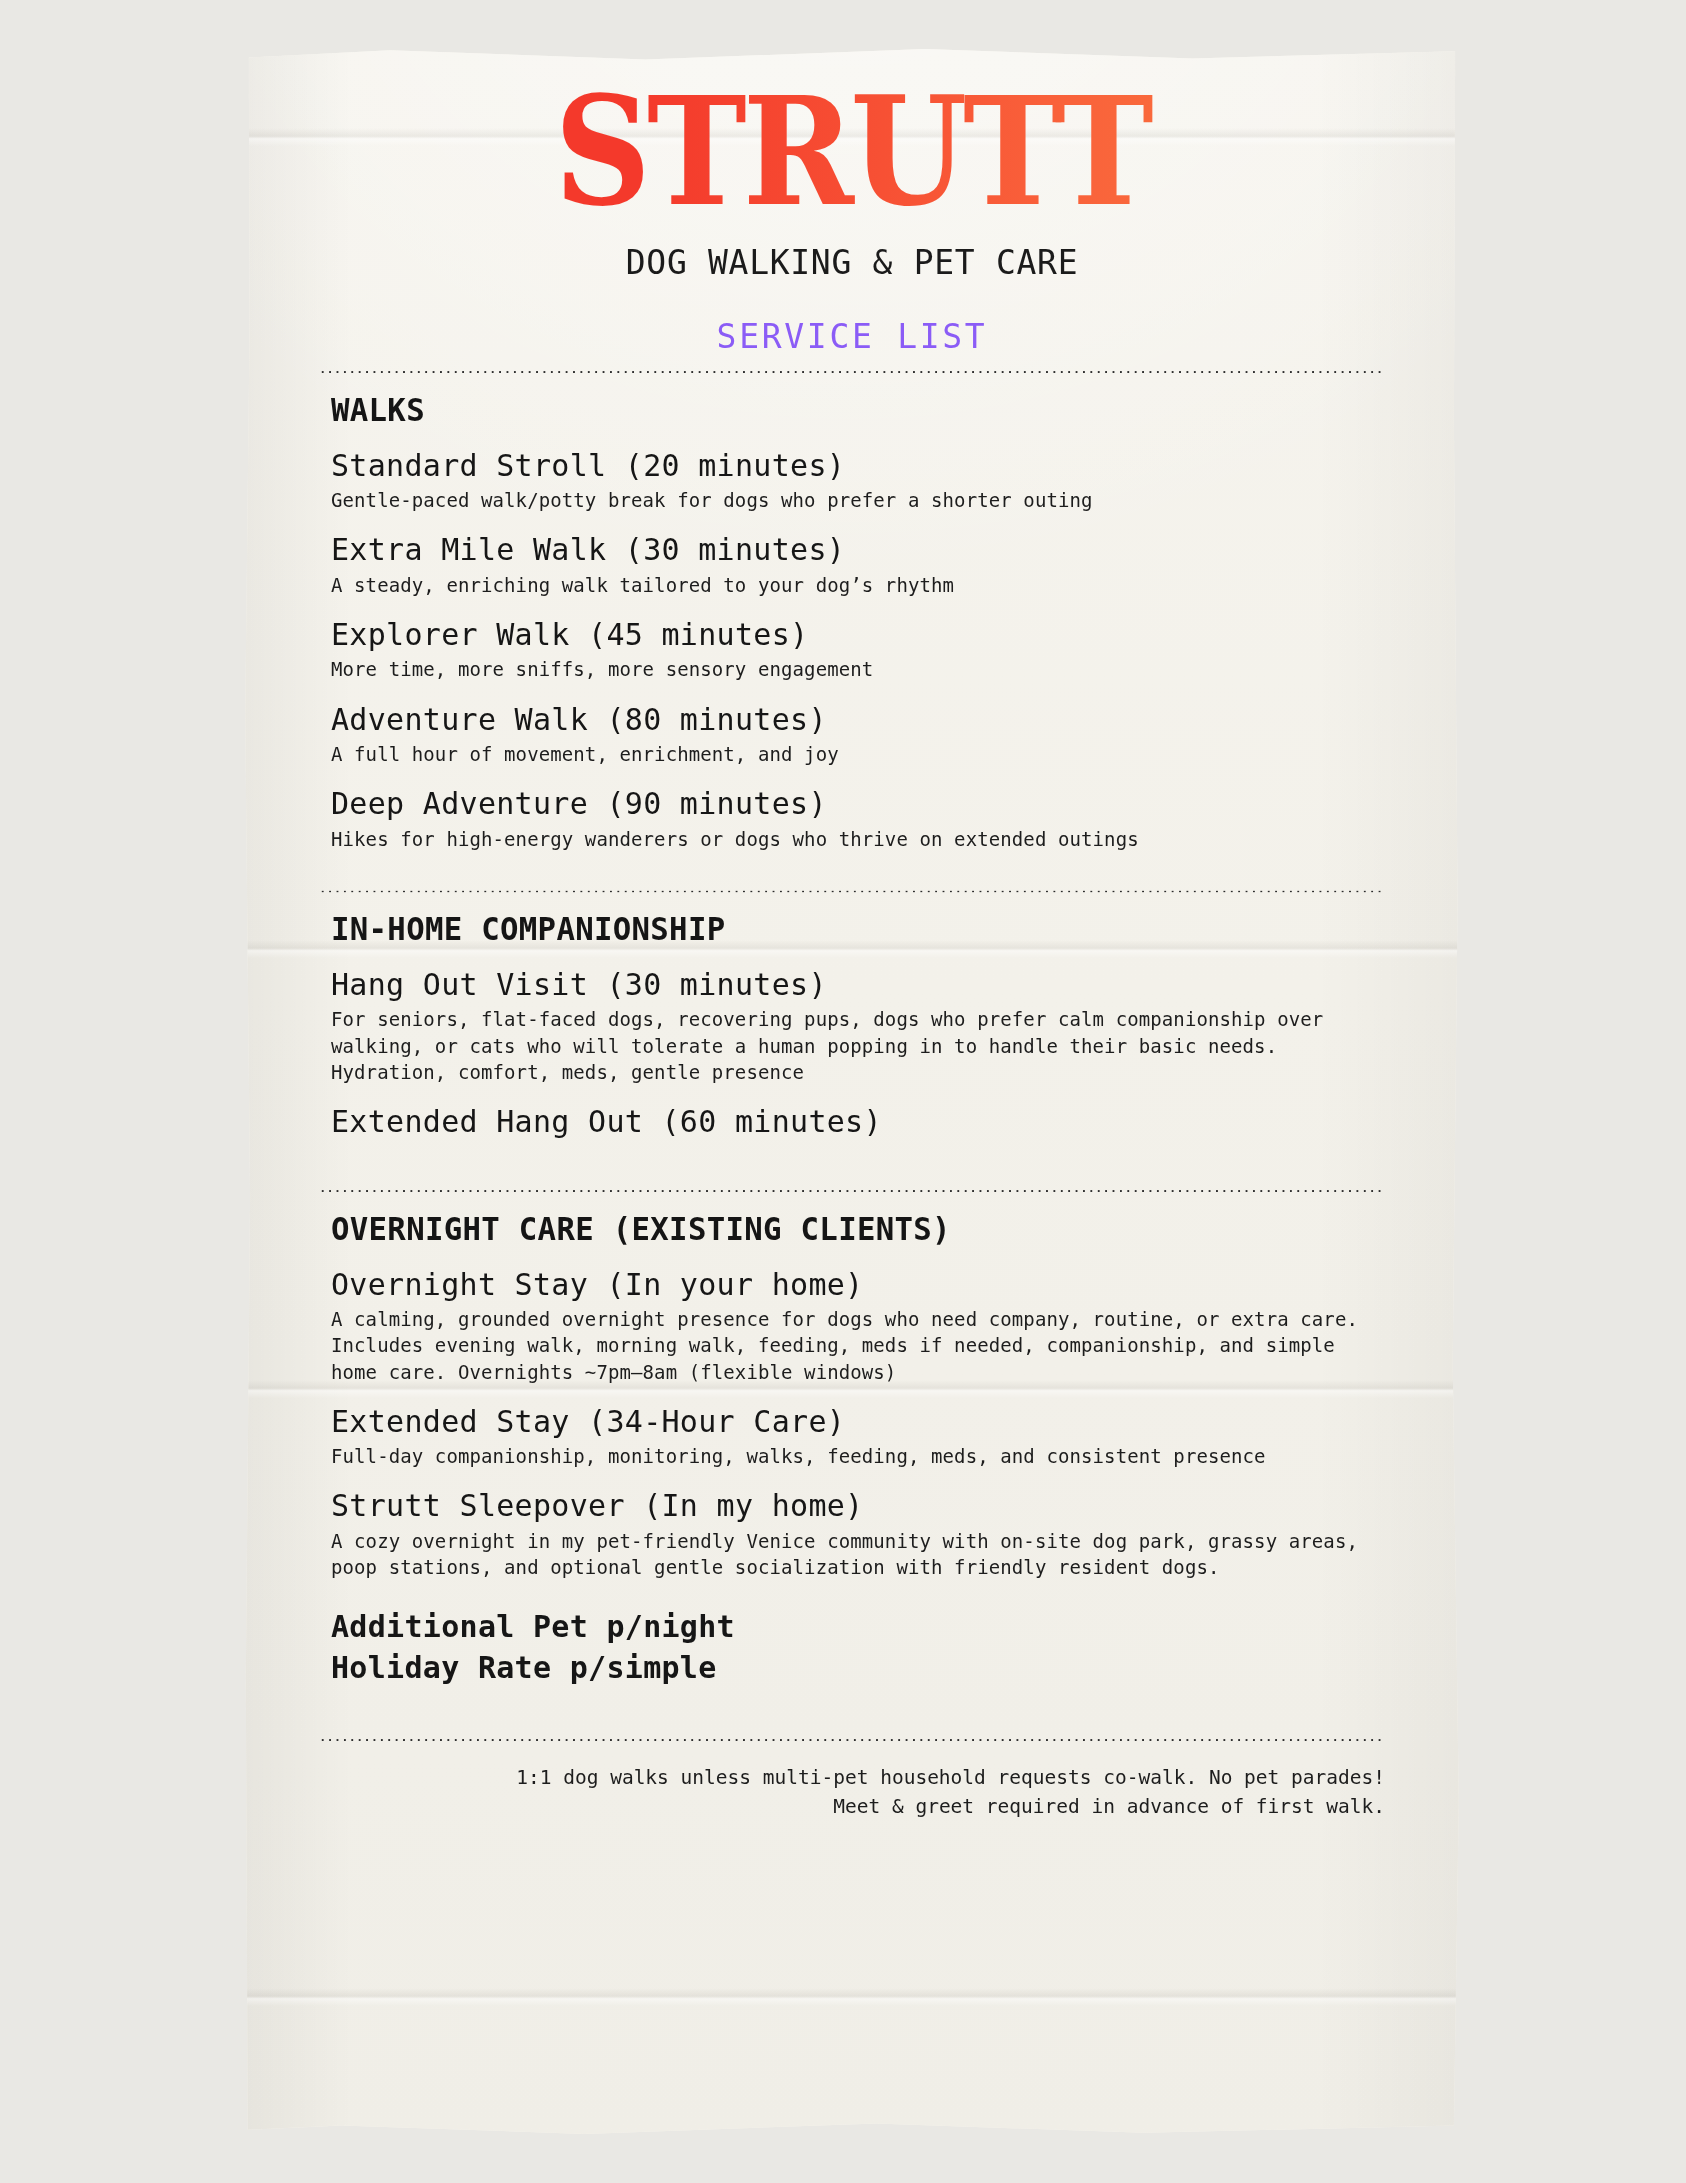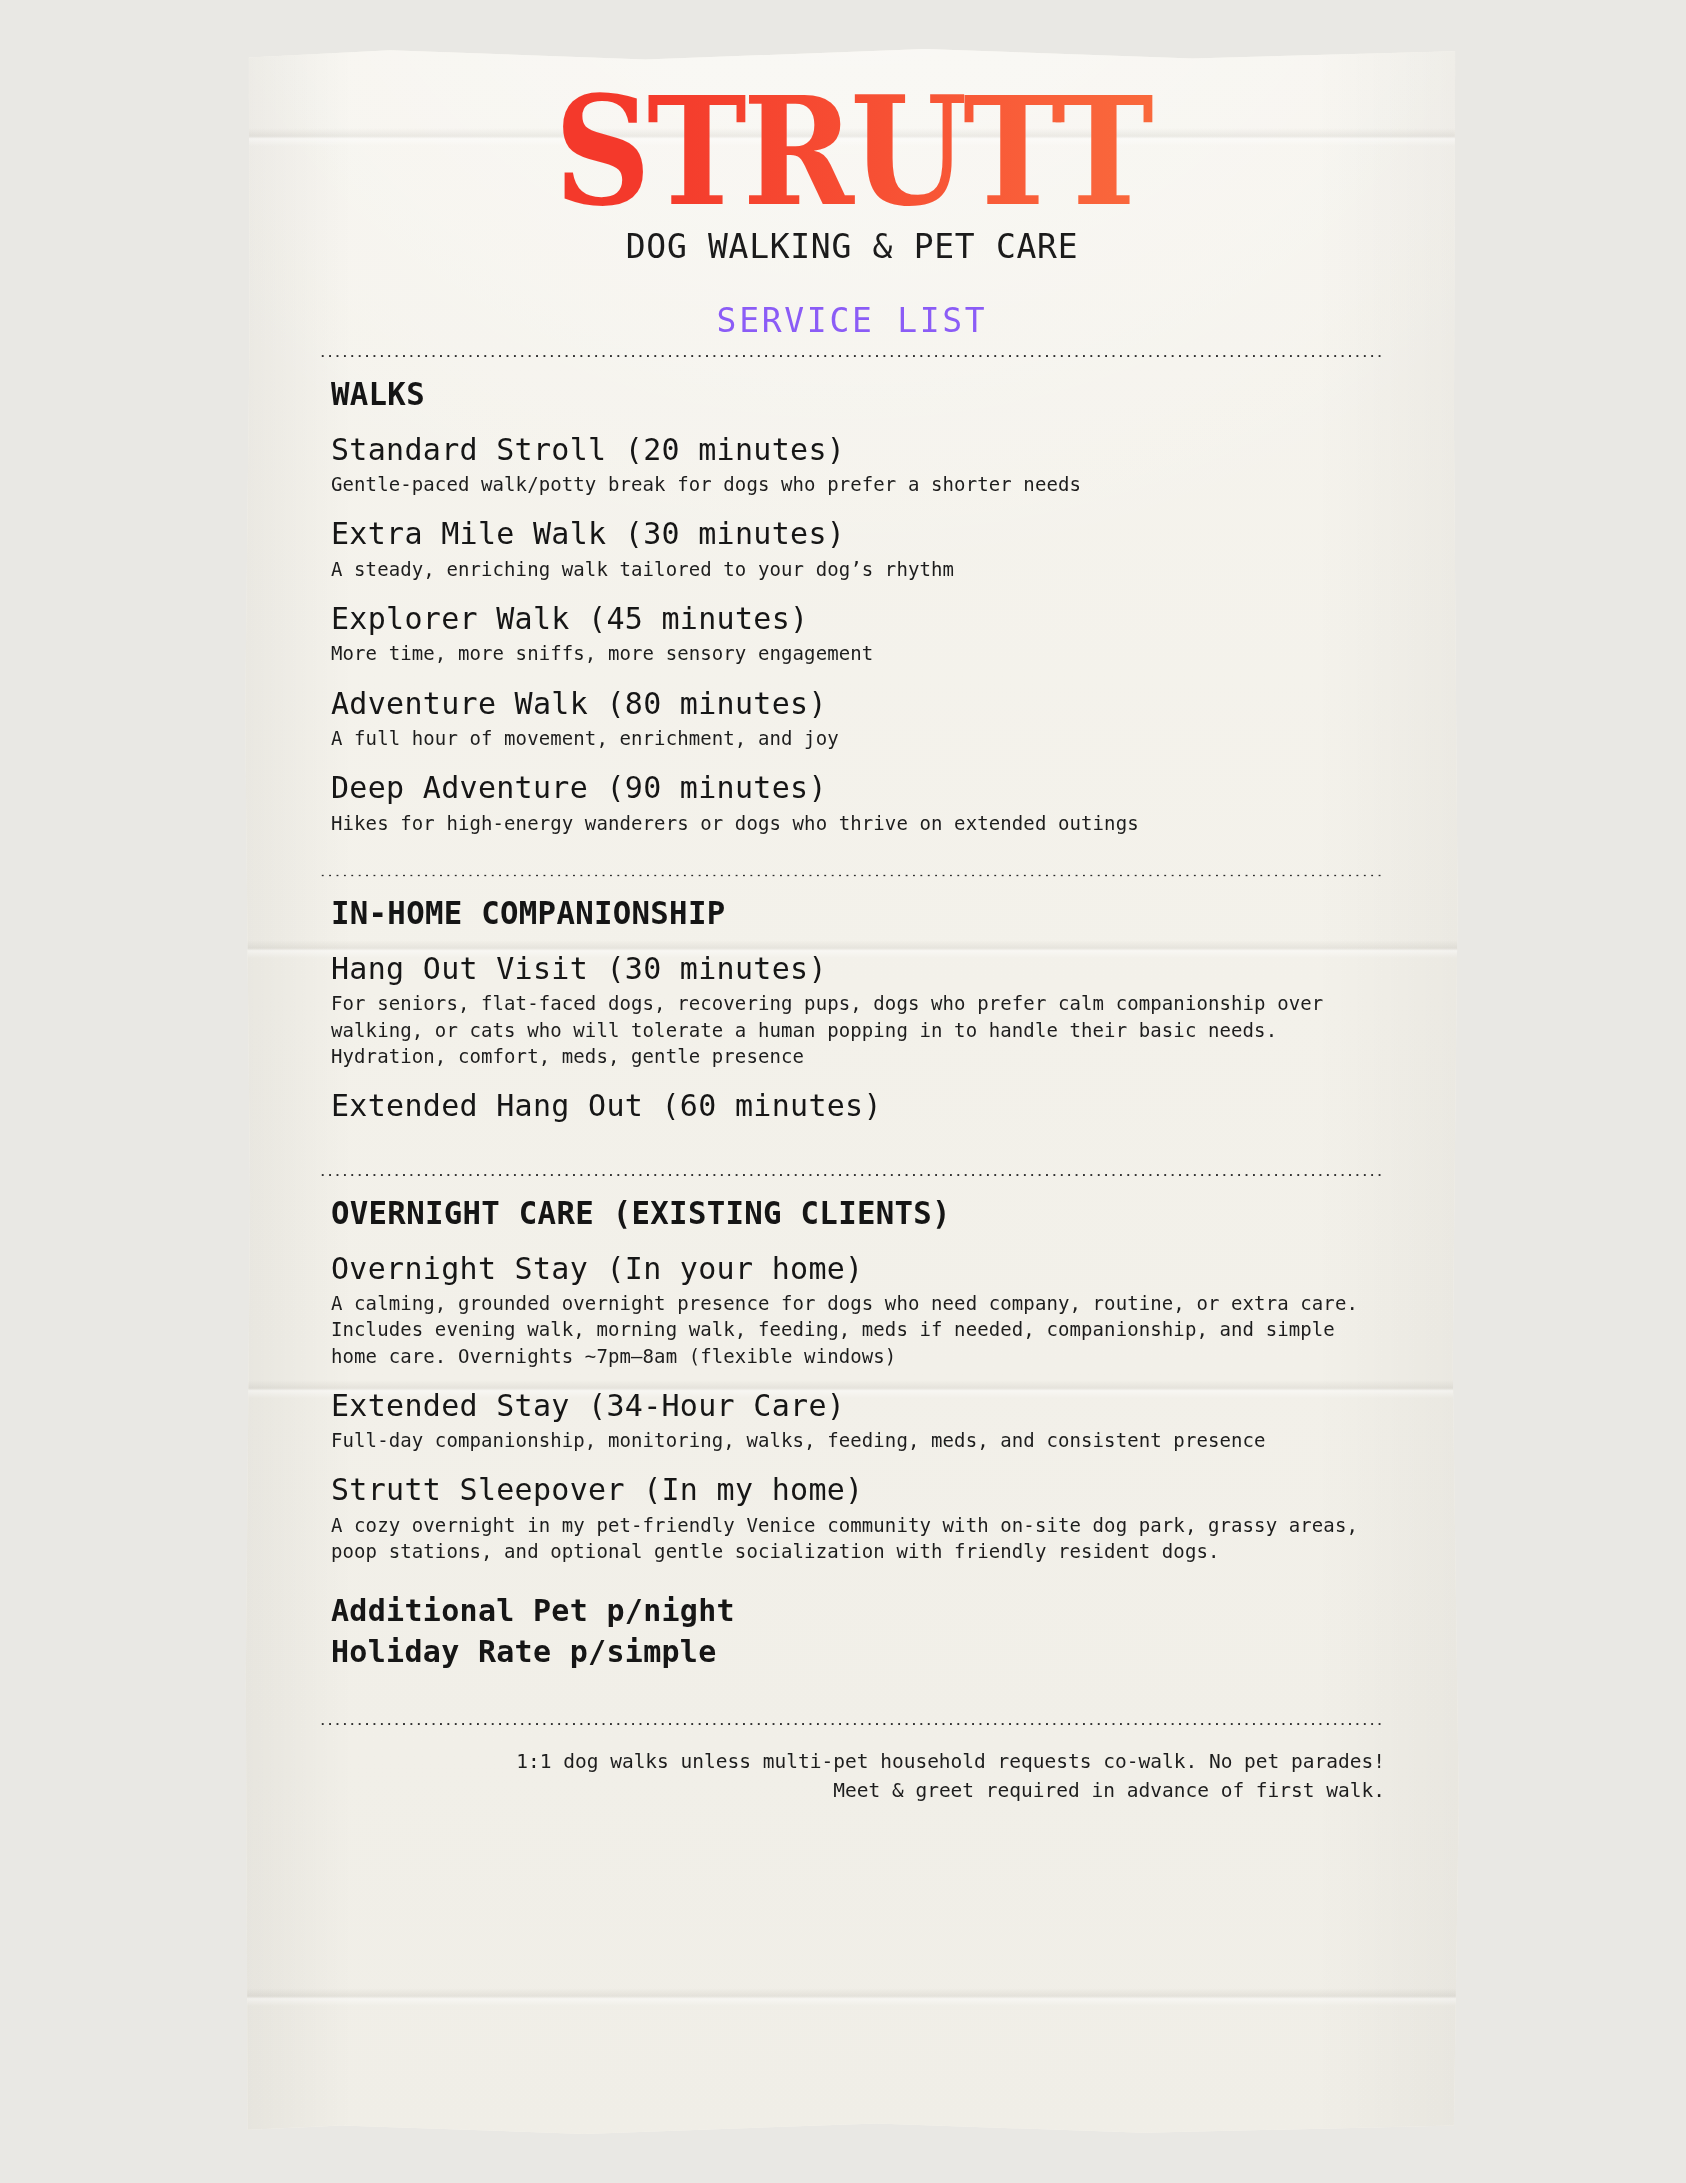--- a/index.html
+++ b/index.html
@@ -77,21 +77,21 @@
     letter-spacing: -4px;
     background: linear-gradient(90deg, #f4392b 0%, #f4392b 30%, #f9603a 68%, #fa7b40 100%);
     -webkit-background-clip: text;
     background-clip: text;
     color: transparent;
     transform: scaleY(1.12);
     transform-origin: top center;
   }
   .tagline {
     text-align: center;
-    margin-top: 15px;
+    margin-top: 31px;
     font-size: 33px;
     letter-spacing: 0.7px;
     color: #1b1b1b;
   }
   .service-list-title {
     text-align: center;
     margin-top: 35px;
     font-size: 33px;
     letter-spacing: 2.7px;
     color: #8b5cf6;
@@ -168,21 +168,21 @@
       <div class="brand">STRUTT</div>
       <div class="tagline">DOG WALKING &amp; PET CARE</div>
       <div class="service-list-title">SERVICE LIST</div>
 
       <div class="rule"></div>
 
       <div class="section-head">WALKS</div>
 
       <div class="item">
         <div class="item-name">Standard Stroll (20 minutes)</div>
-        <div class="item-desc">Gentle-paced walk/potty break for dogs who prefer a shorter needs</div>
+        <div class="item-desc">Gentle-paced walk/potty break for dogs who prefer a shorter outing</div>
       </div>
       <div class="item">
         <div class="item-name">Extra Mile Walk (30 minutes)</div>
         <div class="item-desc">A steady, enriching walk tailored to your dog’s rhythm</div>
       </div>
       <div class="item">
         <div class="item-name">Explorer Walk (45 minutes)</div>
         <div class="item-desc">More time, more sniffs, more sensory engagement</div>
       </div>
       <div class="item">

